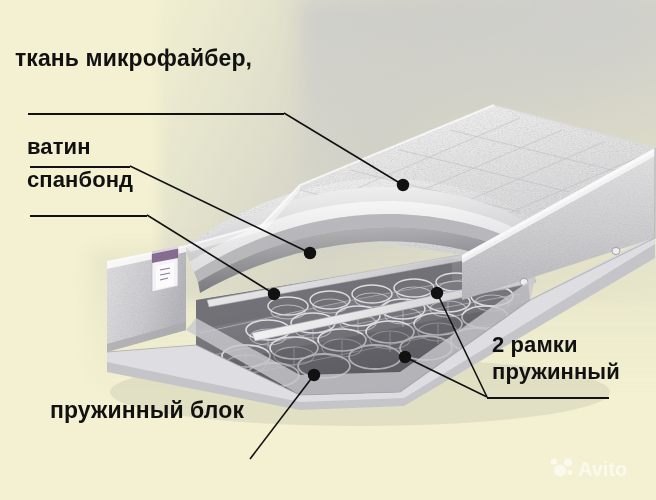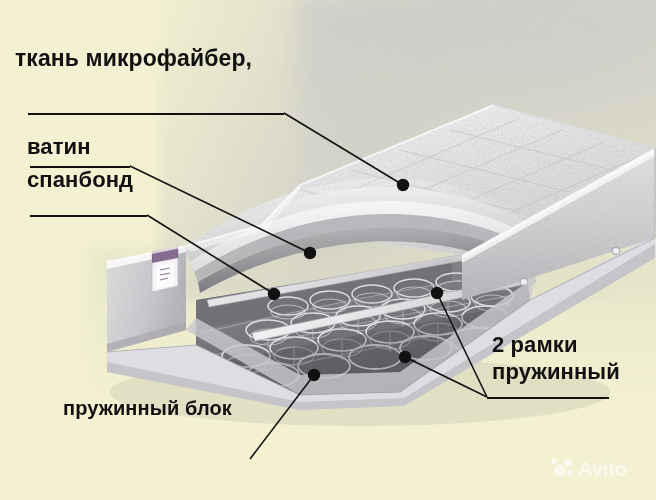--- a/index.html
+++ b/index.html
@@ -34,21 +34,21 @@
   #mattress{position:absolute;left:0;top:0;width:656px;height:500px;}
 
   
   .label{
     position:absolute;color:#111;font-weight:700;
     line-height:1.22;white-space:nowrap;letter-spacing:.1px;
   }
   .label.l1{left:15px;top:44px;font-size:23px;}
   .label.l2{left:27px;top:134px;font-size:22px;}
   .label.l3{left:27px;top:167px;font-size:22px;}
-  .label.l4{left:50px;top:396px;font-size:20px;margin-left:13px;}
+  .label.l4{left:50px;top:396px;font-size:23px;}
   .label.l5{left:492px;top:332px;font-size:22px;}
   .uline{position:absolute;background:#111;height:2px;}
 
   
   #leaders{position:absolute;left:0;top:0;width:656px;height:500px;pointer-events:none;}
 
   
   #avito{position:absolute;left:548px;top:455px;width:100px;height:26px;opacity:.62;}
 </style>
 </head>

